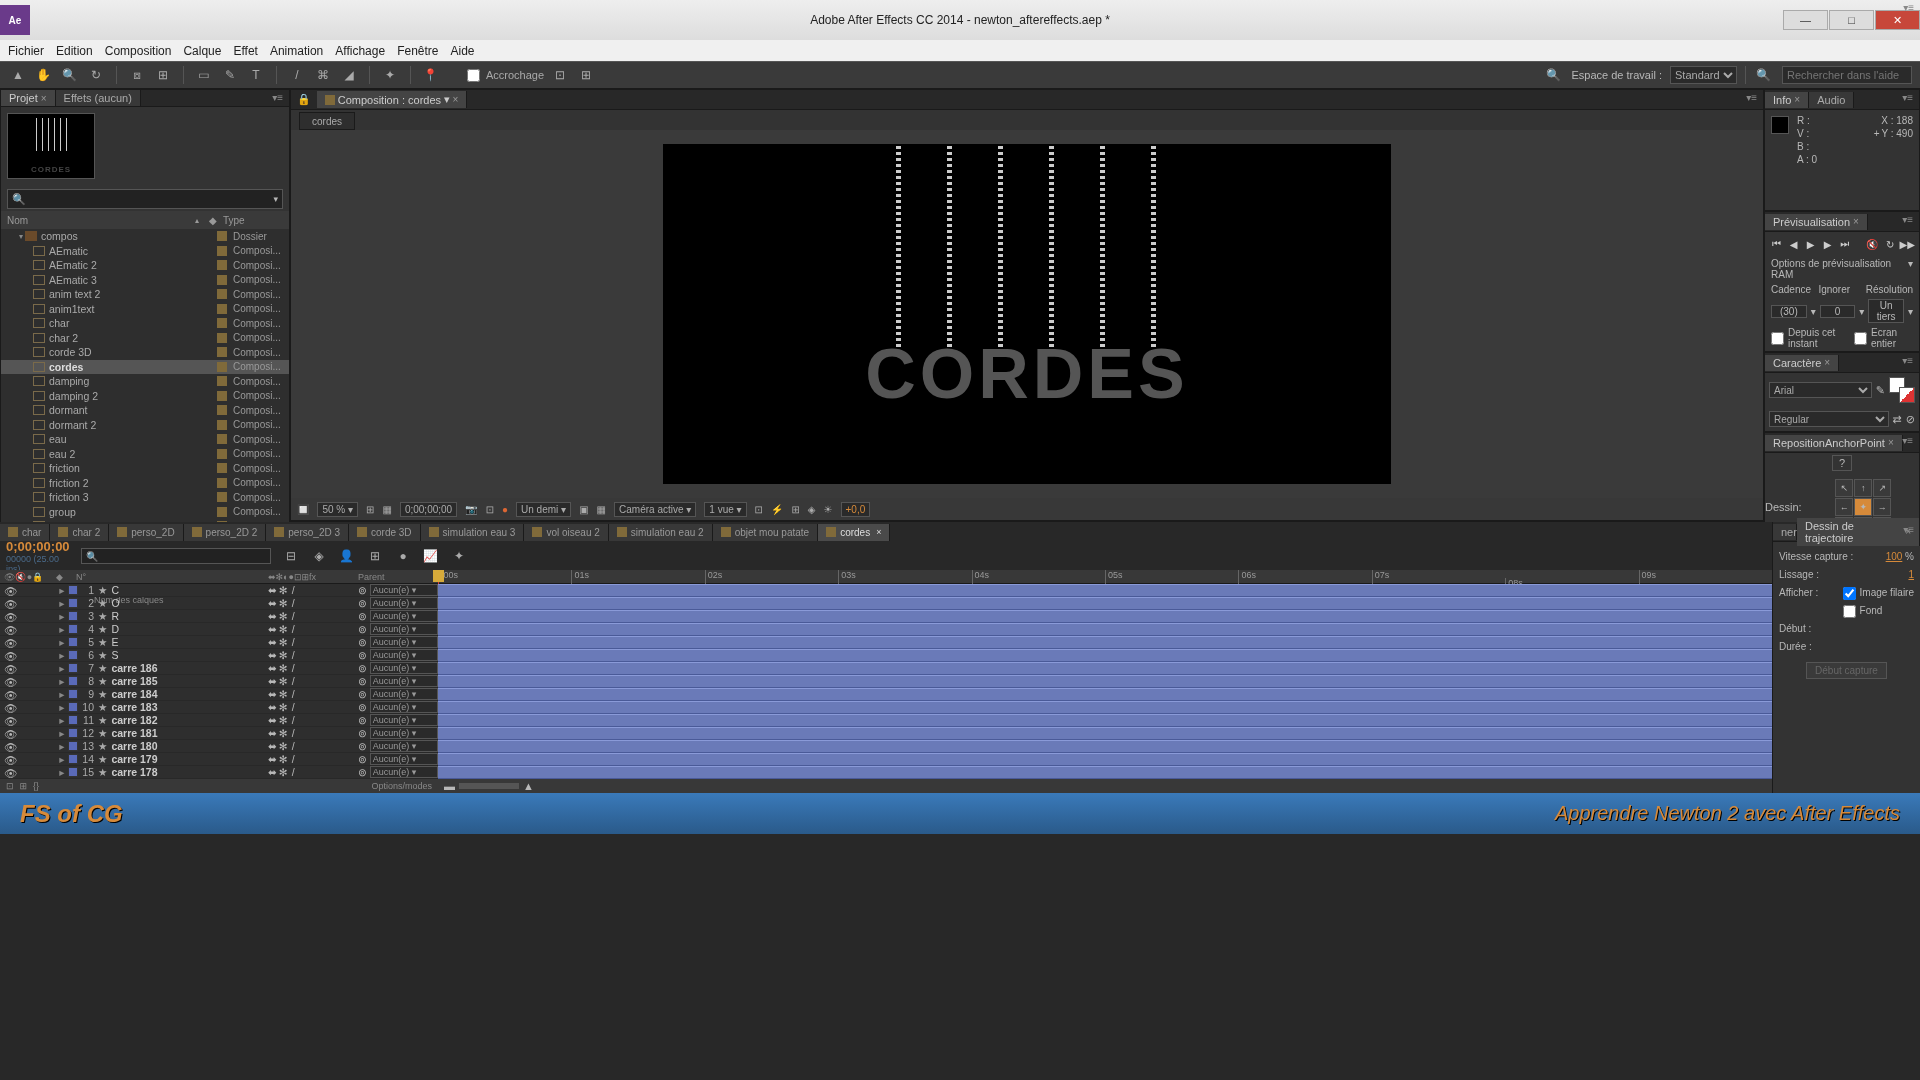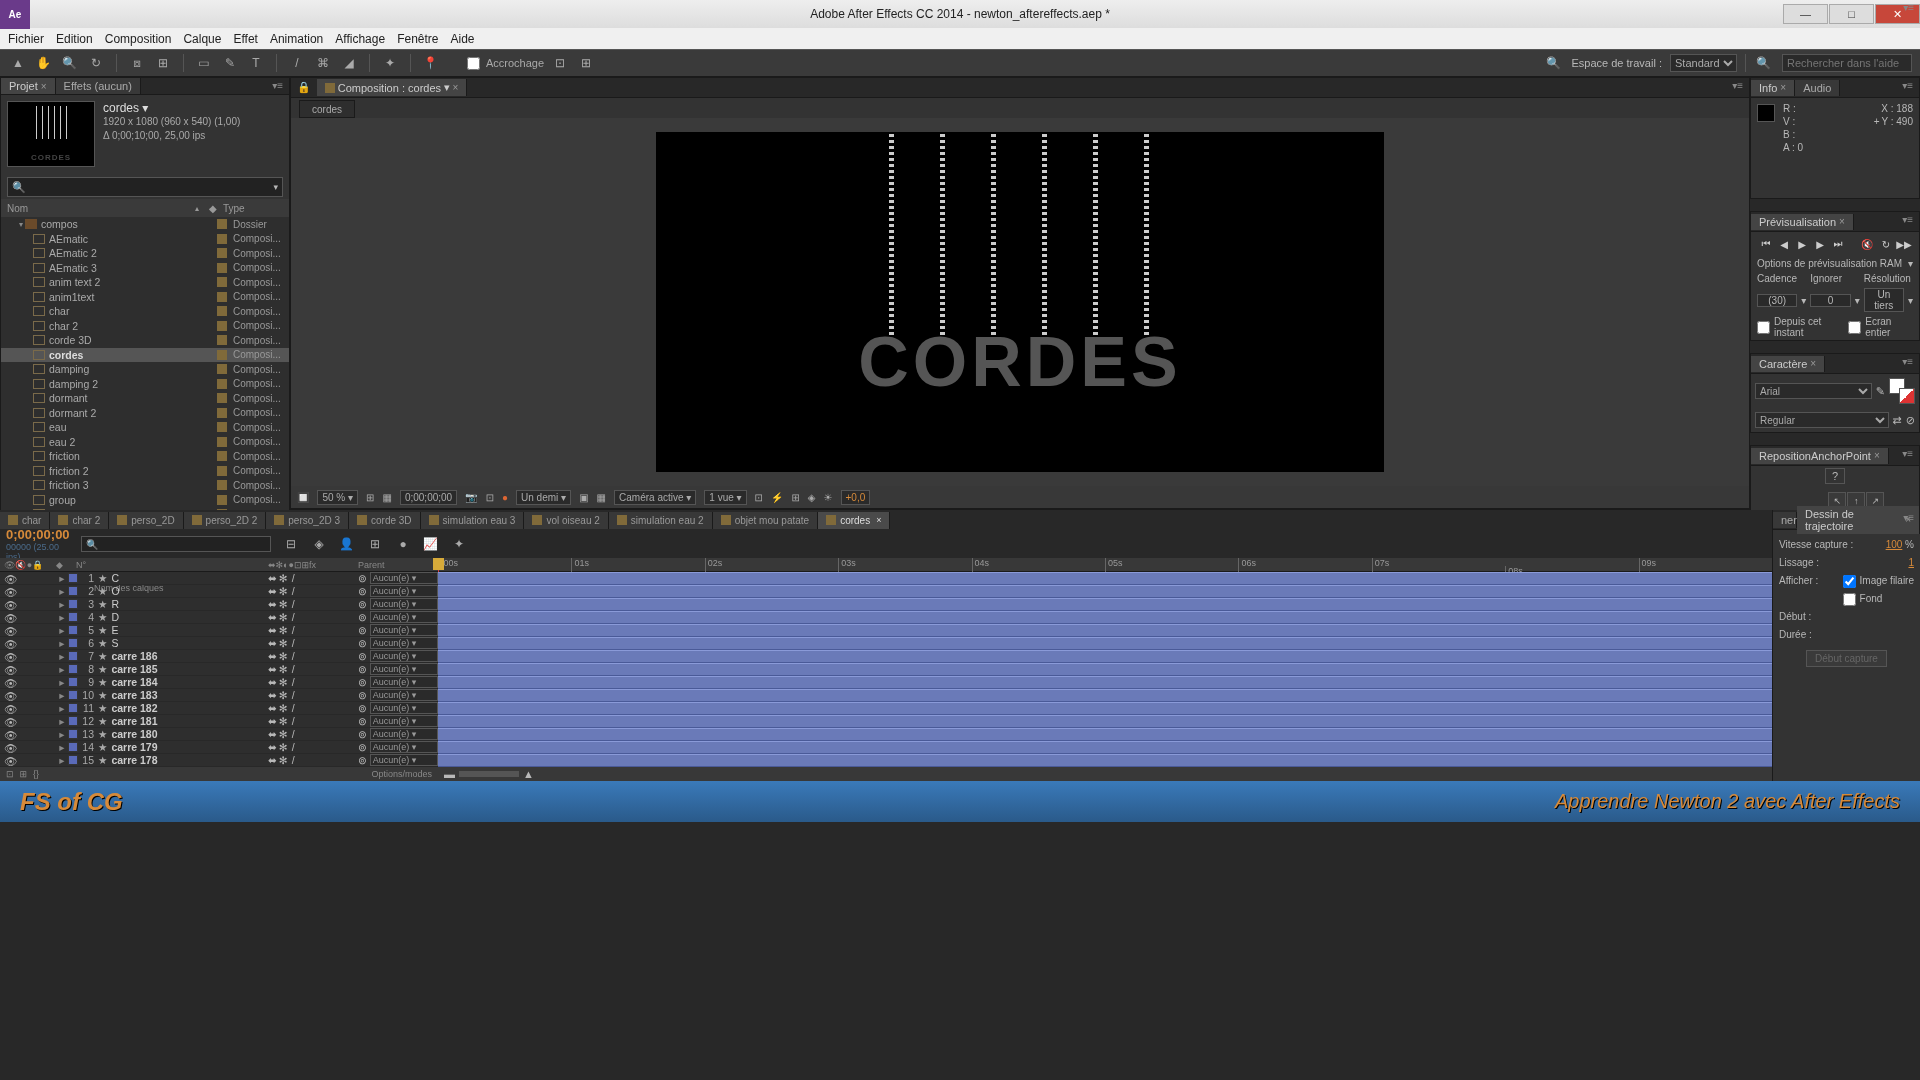--- a/index.html
+++ b/index.html
@@ -1,17 +1,17 @@
 <!DOCTYPE html>
 <html><head>
 <meta charset="utf-8">
 <style>
 * { margin:0; padding:0; box-sizing:border-box; font-family:"Segoe UI",Arial,sans-serif; }
 body { background:#282828; color:#b8b8b8; font-size:11px; width:1920px; height:1080px; overflow:hidden; position:relative;}
-.titlebar { height:28px; background:linear-gradient(#eee,#ddd); display:flex; align-items:center; position:relative;}
+.titlebar { height:40px; background:linear-gradient(#eee,#ddd); display:flex; align-items:center; position:relative;}
 .titlebar .app-icon { width:30px; height:30px; background:#6a3a8a; display:flex; align-items:center; justify-content:center; color:#fff; font-weight:bold; font-size:10px;}
 .titlebar .title { position:absolute; left:50%; transform:translateX(-50%); color:#222; font-size:12px;}
 .titlebar .win-btns { position:absolute; right:0; display:flex;}
 .titlebar .win-btn { width:45px; height:20px; background:#ddd; border:1px solid #aaa; margin-left:1px; display:flex; align-items:center; justify-content:center; color:#333; font-size:11px;}
 .titlebar .win-btn.close { background:#c7473a; color:#fff;}
 .menubar { height:21px; background:#f0f0f0; display:flex; align-items:center; padding:0 8px; gap:12px; color:#222; font-size:12px;}
 .menubar span { cursor:default;}
 .toolbar { height:28px; background:#3a3a3a; border-top:1px solid #555; border-bottom:1px solid #1a1a1a; display:flex; align-items:center; padding:0 8px; gap:6px;}
 .tool-btn { width:20px; height:20px; display:flex; align-items:center; justify-content:center; color:#aaa; font-size:12px;}
 .tool-sep { width:1px; height:18px; background:#555; margin:0 4px;}
@@ -53,21 +53,21 @@
 .proj-foot { height:22px; background:#383838; border-top:1px solid #1a1a1a; display:flex; align-items:center; padding:0 6px; gap:8px; font-size:10px; color:#999;}
 .center-col { flex:1; display:flex; flex-direction:column;}
 .comp-sub-tab { height:18px; background:#2e2e2e; display:flex; align-items:center; padding:0 12px; font-size:10px; color:#aaa; border:1px solid #1a1a1a; margin:2px 0 0 8px; width:fit-content;}
 .viewer { flex:1; background:#3a3a3a; display:flex; align-items:center; justify-content:center; position:relative;}
 .canvas { background:#000; width:728px; height:340px; position:relative;}
 .cordes-lines { position:absolute; top:2px; left:233px; display:flex; gap:46px;}
 .corde { width:5px; height:210px; background:repeating-linear-gradient(#ccc 0, #ccc 3px, #000 3px, #000 6px);}
 .cordes-text { position:absolute; top:190px; left:0; right:0; text-align:center; font-size:70px; font-weight:bold; color:#555; letter-spacing:4px;}
 .viewer-foot { height:22px; background:#383838; display:flex; align-items:center; padding:0 6px; gap:8px; font-size:10px; color:#aaa;}
 .viewer-foot .dd { background:#2a2a2a; border:1px solid #555; padding:1px 4px; color:#aaa;}
-.right-col { width:170px; display:flex; flex-direction:column; gap:12px;}
+.right-col { width:156px; display:flex; flex-direction:column; gap:0;}
 .right-panel { background:#333; border:1px solid #1a1a1a;}
 .info-body { padding:4px 6px; font-size:10px; line-height:13px; display:flex;}
 .info-swatch { width:18px; height:18px; background:#000; border:1px solid #555; margin-right:8px; margin-top:2px;}
 .info-rgb { flex:1;}
 .info-xy { text-align:right;}
 .preview-transport { display:flex; gap:2px; padding:4px; justify-content:center;}
 .transport-btn { width:16px; height:16px; display:flex; align-items:center; justify-content:center; color:#ccc; font-size:10px;}
 .preview-opts { padding:2px 6px; font-size:10px;}
 .preview-row { display:flex; gap:4px; margin-top:4px; align-items:center;}
 .preview-row .dd { background:#2a2a2a; border:1px solid #555; padding:0 3px; font-size:10px; flex:1;text-align:center;}
@@ -205,25 +205,20 @@
           <div class="proj-thumb-lines">
               <div class="proj-thumb-line"></div>
               <div class="proj-thumb-line"></div>
               <div class="proj-thumb-line"></div>
               <div class="proj-thumb-line"></div>
               <div class="proj-thumb-line"></div>
               <div class="proj-thumb-line"></div>
             </div>
           <div class="proj-thumb-text">CORDES</div>
         </div>
-        <div class="proj-info">
-          <div class="name">cordes ▾</div>
-          <div>1920 x 1080   (960 x 540) (1,00)</div>
-          <div>Δ 0;00;10;00, 25,00 ips</div>
-        </div>
       </div>
       <div class="proj-search">
           <span>🔍</span>
           <span style="margin-left:auto;font-size:9px;">▾</span>
         </div>
       <div class="proj-list-head">
         <span class="col-name">Nom</span>
         <span style="font-size:8px;margin-right:10px;">▴</span>
         <span style="width:14px;">◆</span>
         <span class="col-type">Type</span>

